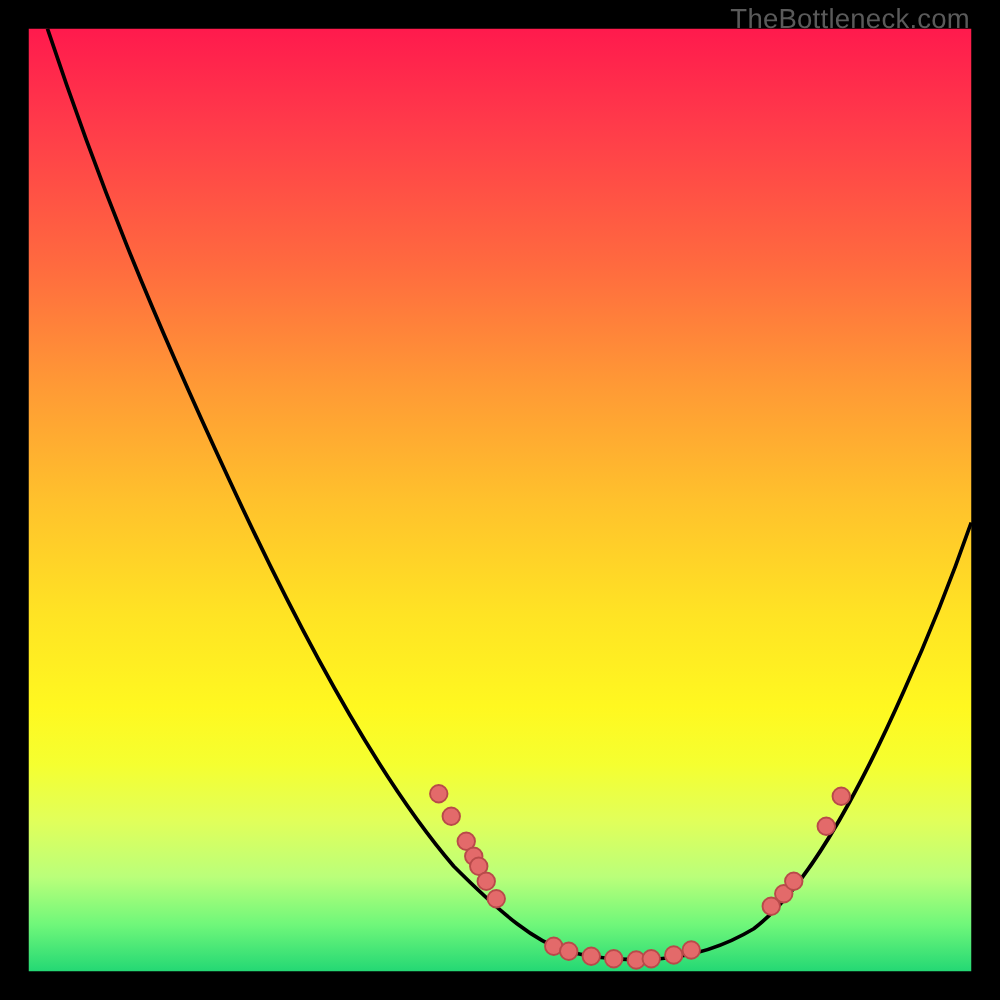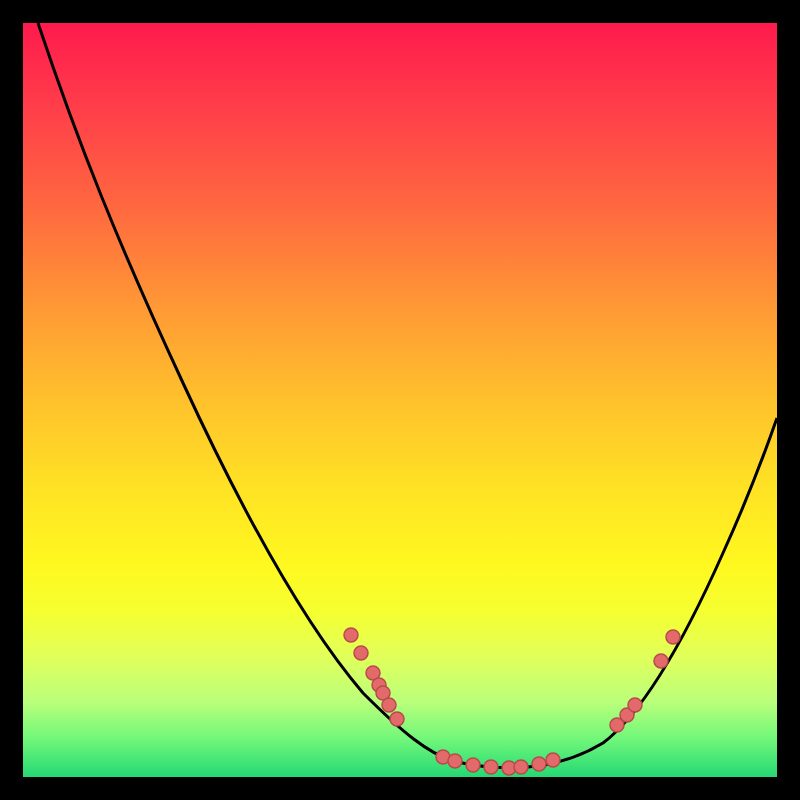--- a/index.html
+++ b/index.html
@@ -82,13 +82,14 @@
           <circle cx="516" cy="741" r="7" fill="#e36a6a" stroke="#b84a4a" stroke-width="1.5"></circle>
           <circle cx="530" cy="737" r="7" fill="#e36a6a" stroke="#b84a4a" stroke-width="1.5"></circle>
           <circle cx="594" cy="702" r="7" fill="#e36a6a" stroke="#b84a4a" stroke-width="1.5"></circle>
           <circle cx="604" cy="692" r="7" fill="#e36a6a" stroke="#b84a4a" stroke-width="1.5"></circle>
           <circle cx="612" cy="682" r="7" fill="#e36a6a" stroke="#b84a4a" stroke-width="1.5"></circle>
           <circle cx="638" cy="638" r="7" fill="#e36a6a" stroke="#b84a4a" stroke-width="1.5"></circle>
           <circle cx="650" cy="614" r="7" fill="#e36a6a" stroke="#b84a4a" stroke-width="1.5"></circle>
         </g>
     </svg>
   </div>
+  <div class="watermark">TheBottleneck.com</div>
 </div>
 
 </body></html>

